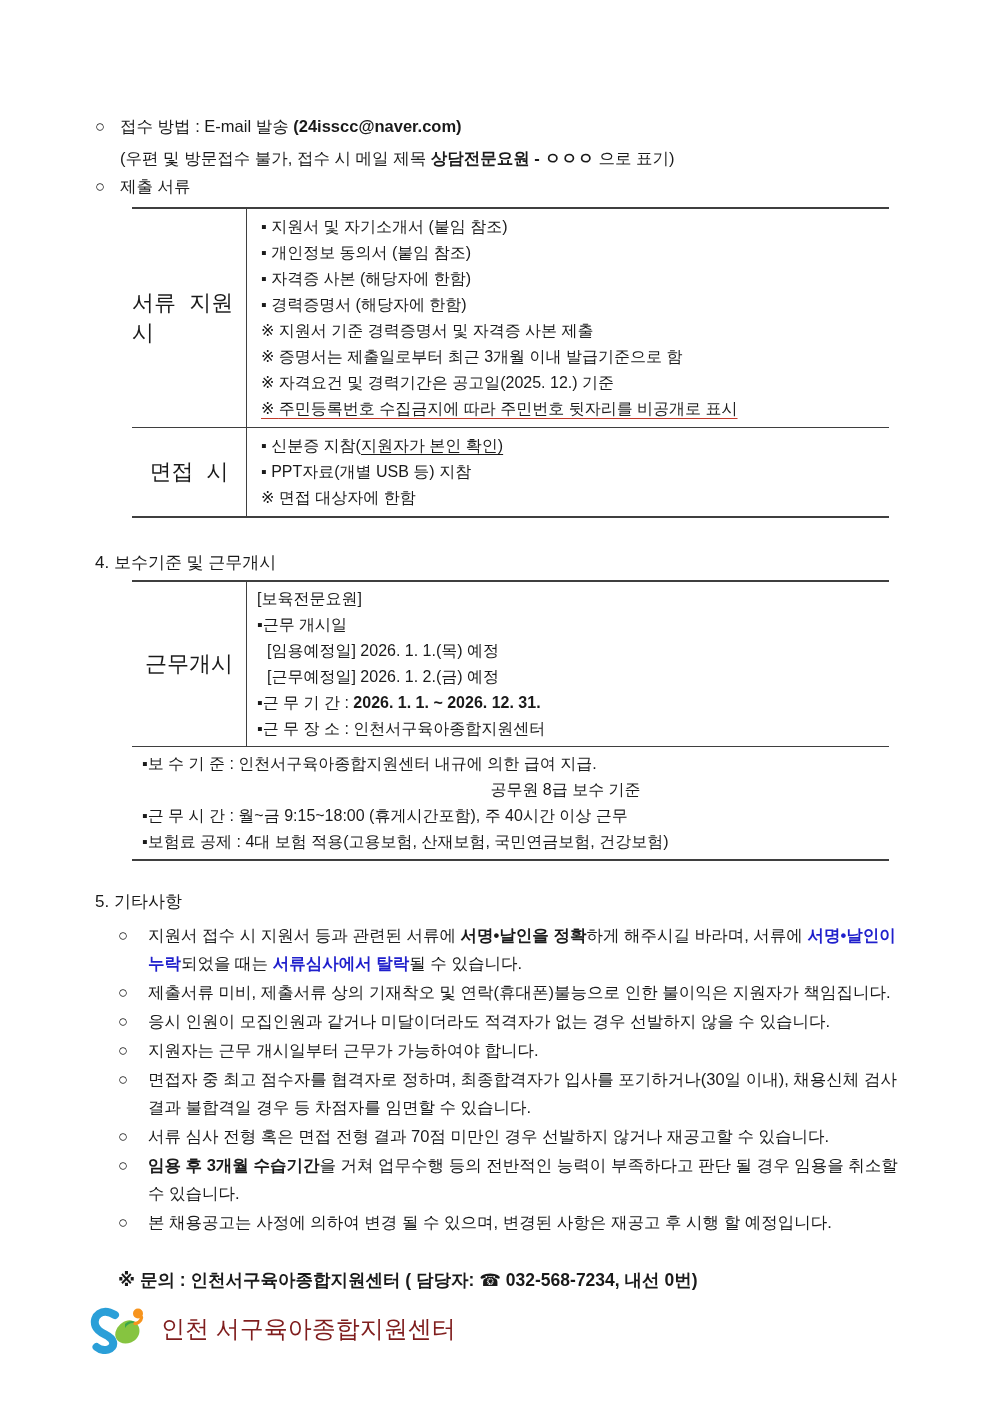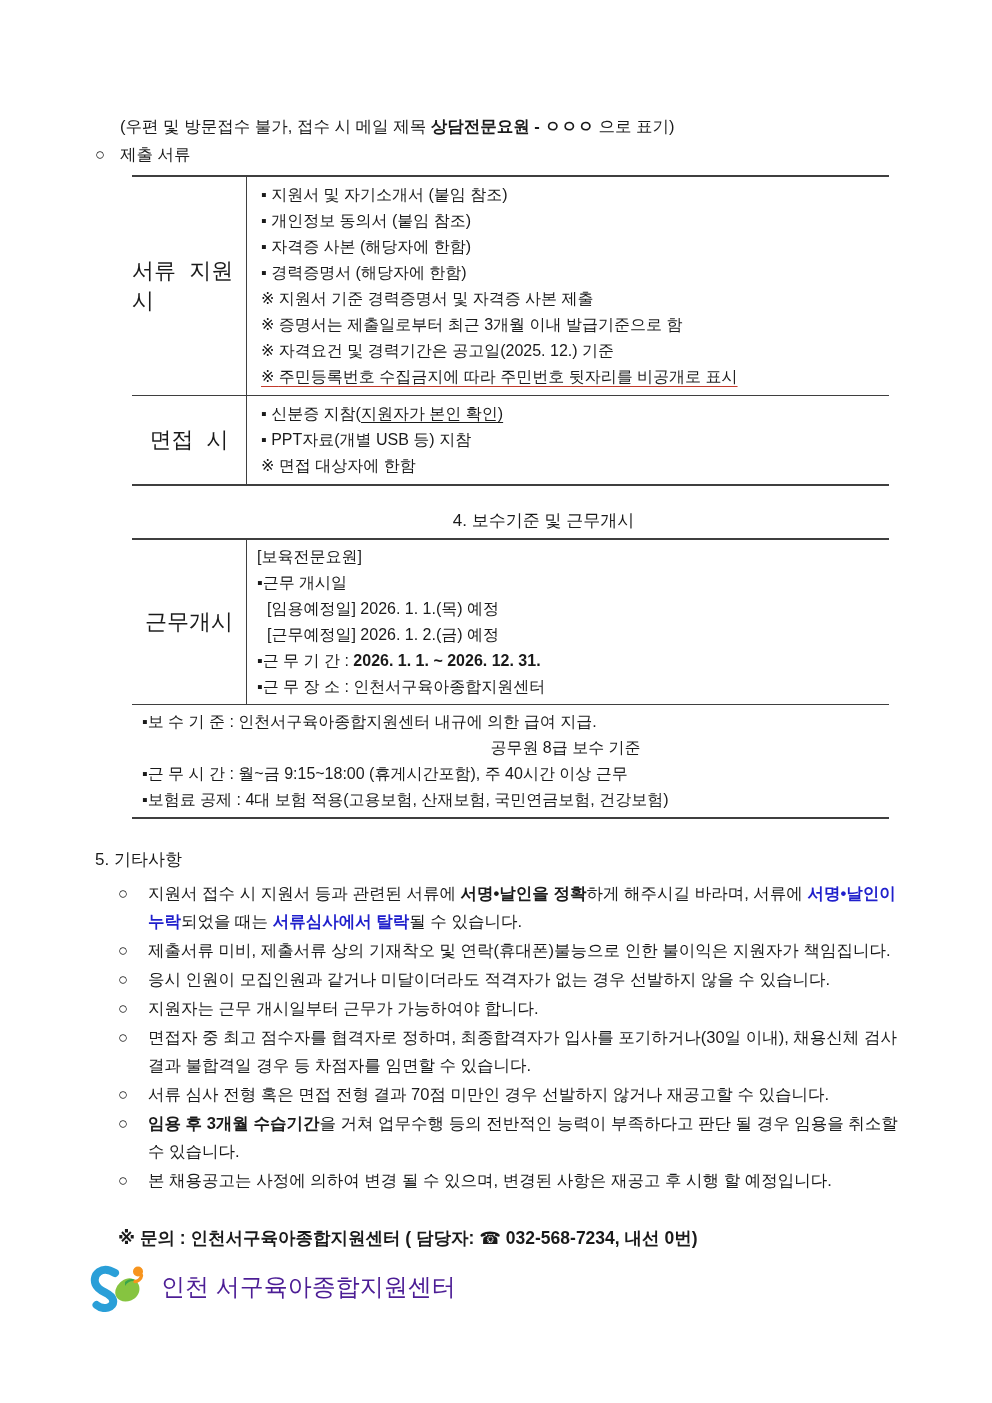--- a/index.html
+++ b/index.html
@@ -34,39 +34,42 @@
   .tcontent{flex:1;min-width:0;}
   .t1 .tcontent{padding:5px 0 5px 14px;}
   .t2 .tcontent{padding:4px 0 4px 10px;}
   .tline{font-size:16px;line-height:26px;white-space:nowrap;}
   .tmarker{display:inline;}
   .ind1{padding-left:10px;}
   .ind2{padding-left:100px;text-align:center;}
 
   
   .sec-heading{font-size:17px;line-height:26px;white-space:nowrap;}
-  .sec4{margin-top:22px;text-align:center;}
+  .sec4{margin-top:32px;}
   .sec5{margin-top:28px;}
 
   
   .items{margin-top:6px;margin-left:23px;width:780px;}
   .item{display:flex;font-size:16.5px;line-height:28px;margin-bottom:1px;}
   .imarker{width:30px;flex-shrink:0;}
   .itext{flex:1;min-width:0;}
 
   
   .contact{margin-top:32px;margin-left:23px;font-size:17.5px;font-weight:bold;line-height:24px;white-space:nowrap;}
   .logo-row{margin-top:12px;margin-left:-6px;display:flex;align-items:center;gap:10px;}
-  .logo-text{font-size:24px;color:#4c1d95;white-space:nowrap;}
+  .logo-text{font-size:24px;color:#7f1d1d;white-space:nowrap;}
 </style>
 </head>
 <body style="--blue: #1f1fcc; --ured: #c23a2b;">
 
 <div class="page">
 
+  <div class="line">
+    <span class="cmarker">○</span><span>접수 방법 : E-mail 발송 </span><span class="b">(24isscc@naver.com)</span>
+  </div>
 
   <div class="line l2">
     <span>(우편 및 방문접수 불가, 접수 시 메일 제목  </span><span class="b">상담전문요원 - ㅇㅇㅇ</span><span> 으로 표기)</span>
   </div>
 
   <div class="line docs-heading">
     <span class="cmarker">○</span><span>제출 서류</span>
   </div>
 
   <div class="tbl t1">

